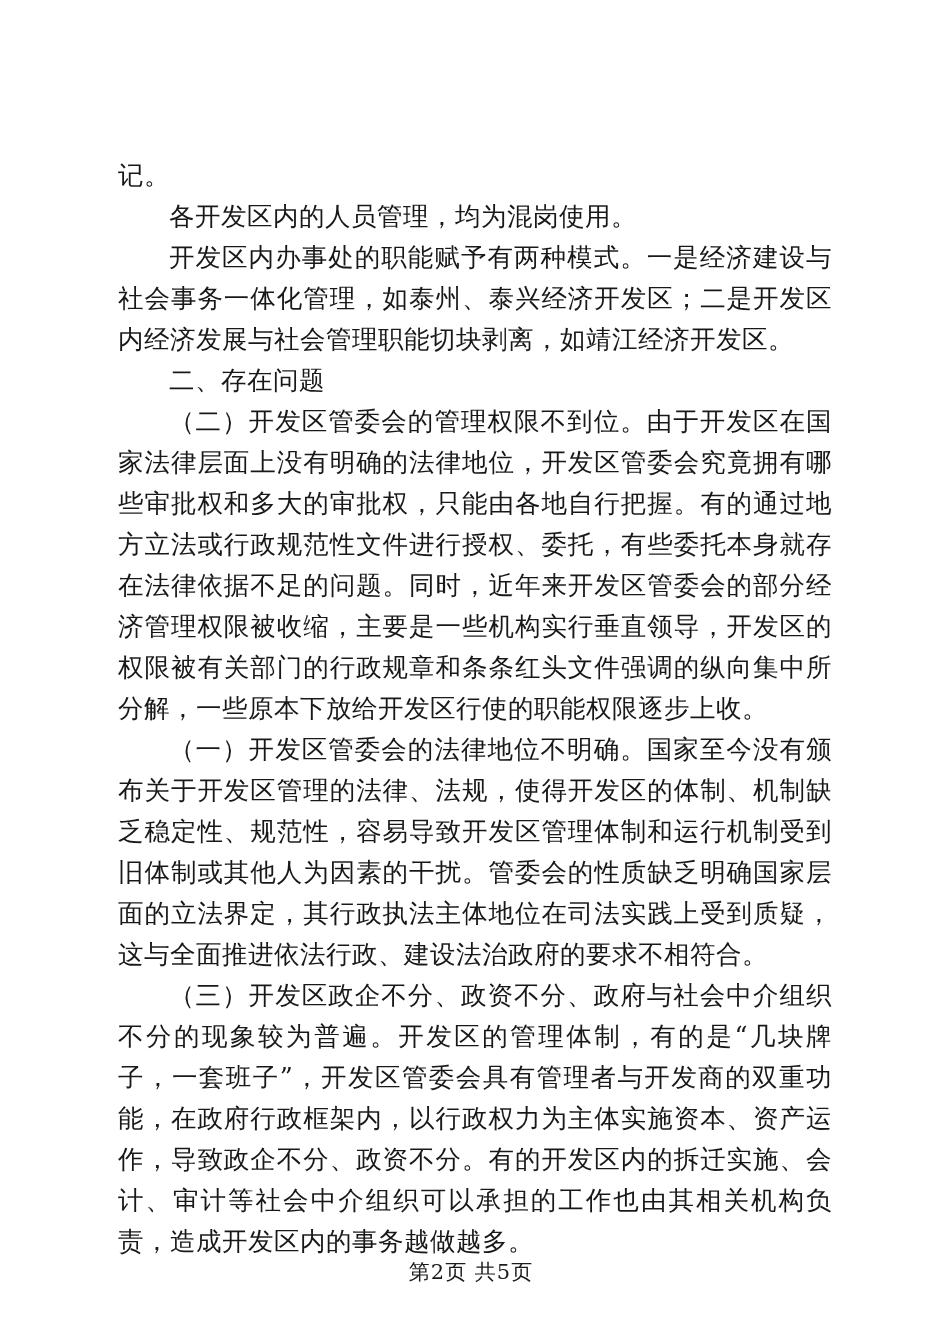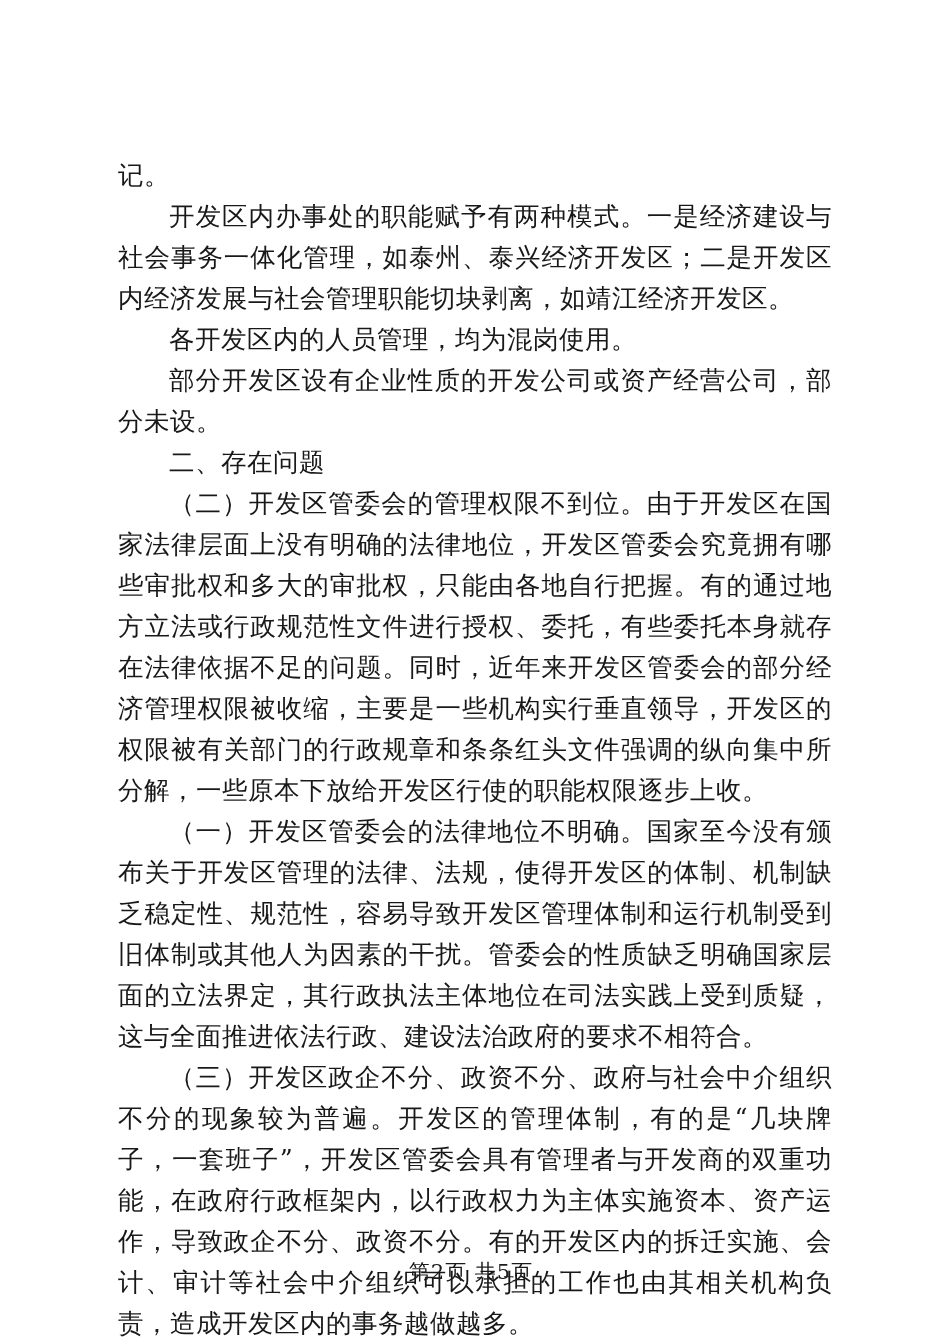--- a/index.html
+++ b/index.html
@@ -51,23 +51,22 @@
   .footer .pagenum {
     display: inline;
   }
 </style>
 </head>
 <body>
 
 <div class="page">
   <div class="doc-body">
     <p class="para no-indent">记。</p>
+    <p class="para">各开发区内的人员管理，均为混岗使用。</p>
     <p class="para">开发区内办事处的职能赋予有两种模式。一是经济建设与社会事务一体化管理，如泰州、泰兴经济开发区；二是开发区内经济发展与社会管理职能切块剥离，如靖江经济开发区。</p>
-    <p class="para">各开发区内的人员管理，均为混岗使用。</p>
-    <p class="para">部分开发区设有企业性质的开发公司或资产经营公司，部分未设。</p>
     <p class="para">二、存在问题</p>
     <p class="para">（二）开发区管委会的管理权限不到位。由于开发区在国家法律层面上没有明确的法律地位，开发区管委会究竟拥有哪些审批权和多大的审批权，只能由各地自行把握。有的通过地方立法或行政规范性文件进行授权、委托，有些委托本身就存在法律依据不足的问题。同时，近年来开发区管委会的部分经济管理权限被收缩，主要是一些机构实行垂直领导，开发区的权限被有关部门的行政规章和条条红头文件强调的纵向集中所分解，一些原本下放给开发区行使的职能权限逐步上收。</p>
     <p class="para">（一）开发区管委会的法律地位不明确。国家至今没有颁布关于开发区管理的法律、法规，使得开发区的体制、机制缺乏稳定性、规范性，容易导致开发区管理体制和运行机制受到旧体制或其他人为因素的干扰。管委会的性质缺乏明确国家层面的立法界定，其行政执法主体地位在司法实践上受到质疑，这与全面推进依法行政、建设法治政府的要求不相符合。</p>
     <p class="para">（三）开发区政企不分、政资不分、政府与社会中介组织不分的现象较为普遍。开发区的管理体制，有的是“几块牌子，一套班子”，开发区管委会具有管理者与开发商的双重功能，在政府行政框架内，以行政权力为主体实施资本、资产运作，导致政企不分、政资不分。有的开发区内的拆迁实施、会计、审计等社会中介组织可以承担的工作也由其相关机构负责，造成开发区内的事务越做越多。</p>
   </div>
   <div class="footer">
     <span class="pagenum">第2页 共5页</span>
   </div>
 </div>
 

